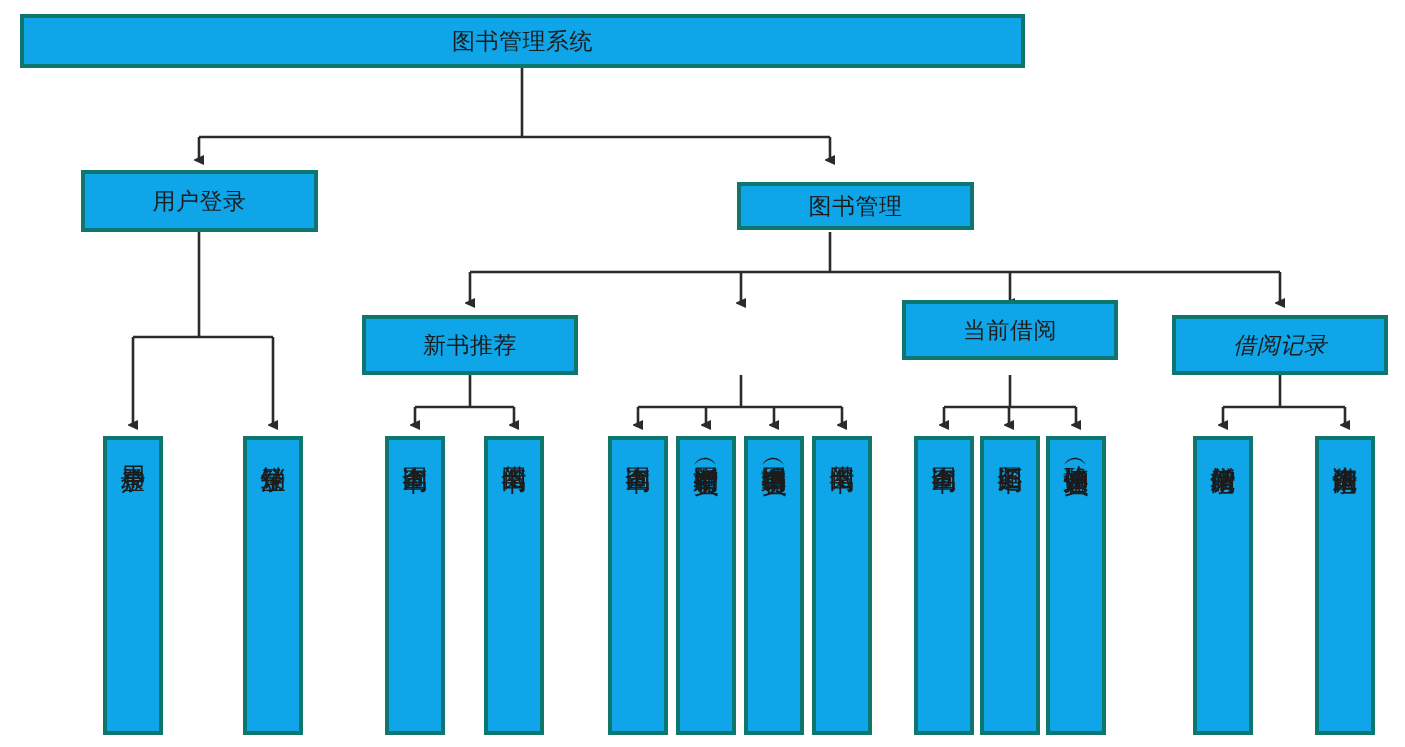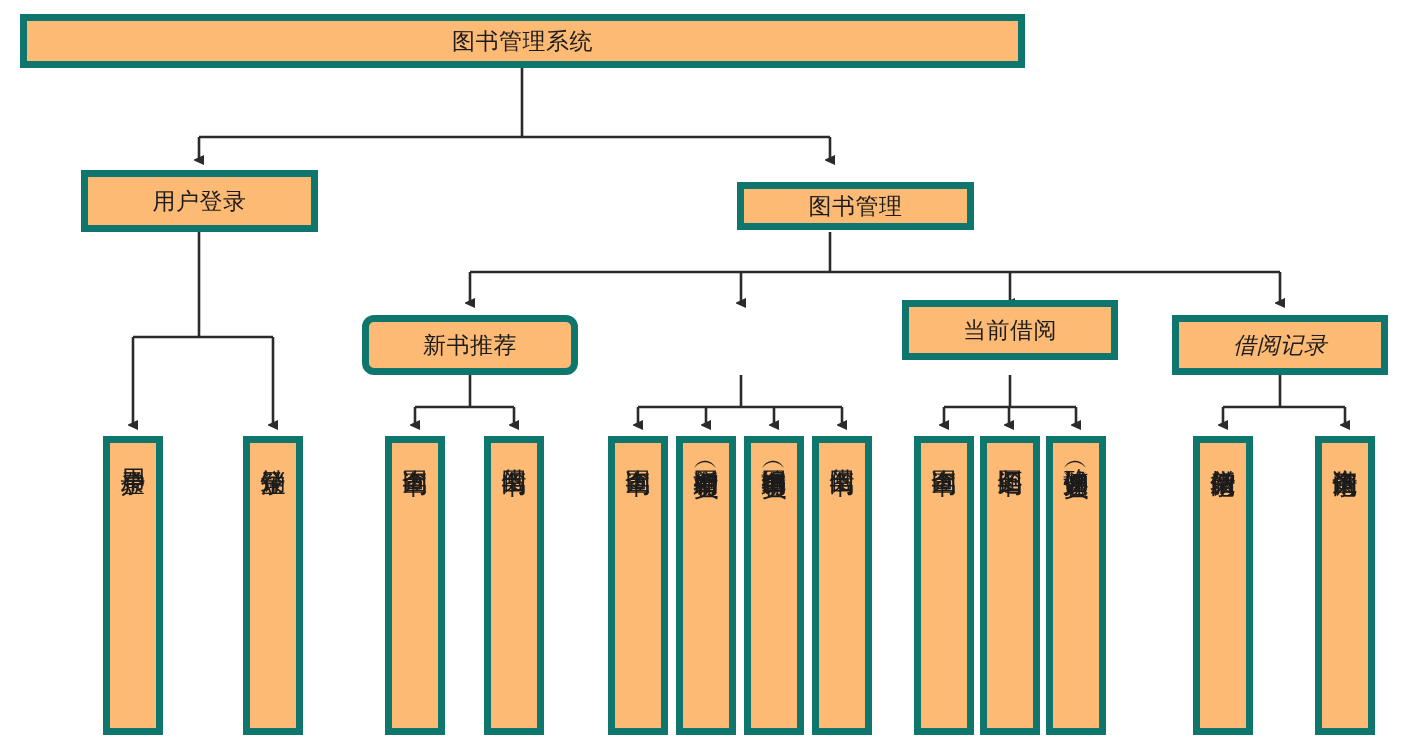--- a/index.html
+++ b/index.html
@@ -22,22 +22,22 @@
   svg.diagram-canvas {
     position: absolute;
     left: 0;
     top: 0;
     width: 1405px;
     height: 747px;
   }
   .node-box {
     position: absolute;
     box-sizing: border-box;
-    background: #fdba74;
-    border: 7px solid #0f766e;
+    background: #0ea5e9;
+    border: 4px solid #0f766e;
     display: flex;
     align-items: center;
     justify-content: center;
     overflow: hidden;
   }
   .node-label {
     color: #1c1c1c;
     text-align: center;
     line-height: 1.08;
     white-space: nowrap;
@@ -136,21 +136,21 @@
   </div>
 
   <div class="node-box node-h" style="left:81px; top:170px; width:237px; height:62px;">
     <span class="node-label">用户登录</span>
   </div>
 
   <div class="node-box node-h" style="left:711px; top:182px; width:237px; height:48px;margin-left:26px;">
     <span class="node-label">图书管理</span>
   </div>
 
-  <div class="node-box node-h" style="left:362px; top:315px; width:216px; height:60px;border-radius:12px;">
+  <div class="node-box node-h" style="left:362px; top:315px; width:216px; height:60px;">
     <span class="node-label">新书推荐</span>
   </div>
 
 
   <div class="node-box node-h" style="left:902px; top:300px; width:216px; height:60px;">
     <span class="node-label">当前借阅</span>
   </div>
 
   <div class="node-box node-h" style="left:1172px; top:315px; width:216px; height:60px;font-style:italic;">
     <span class="node-label">借阅记录</span>

